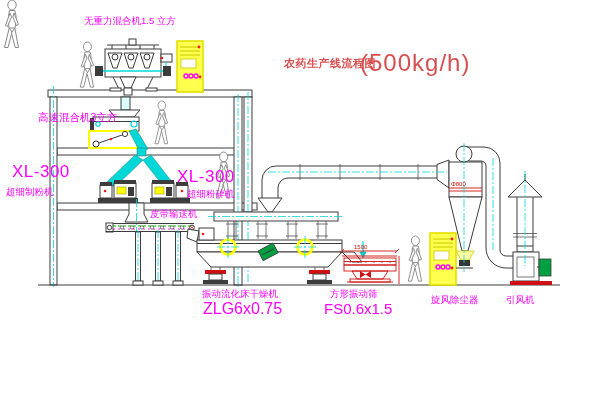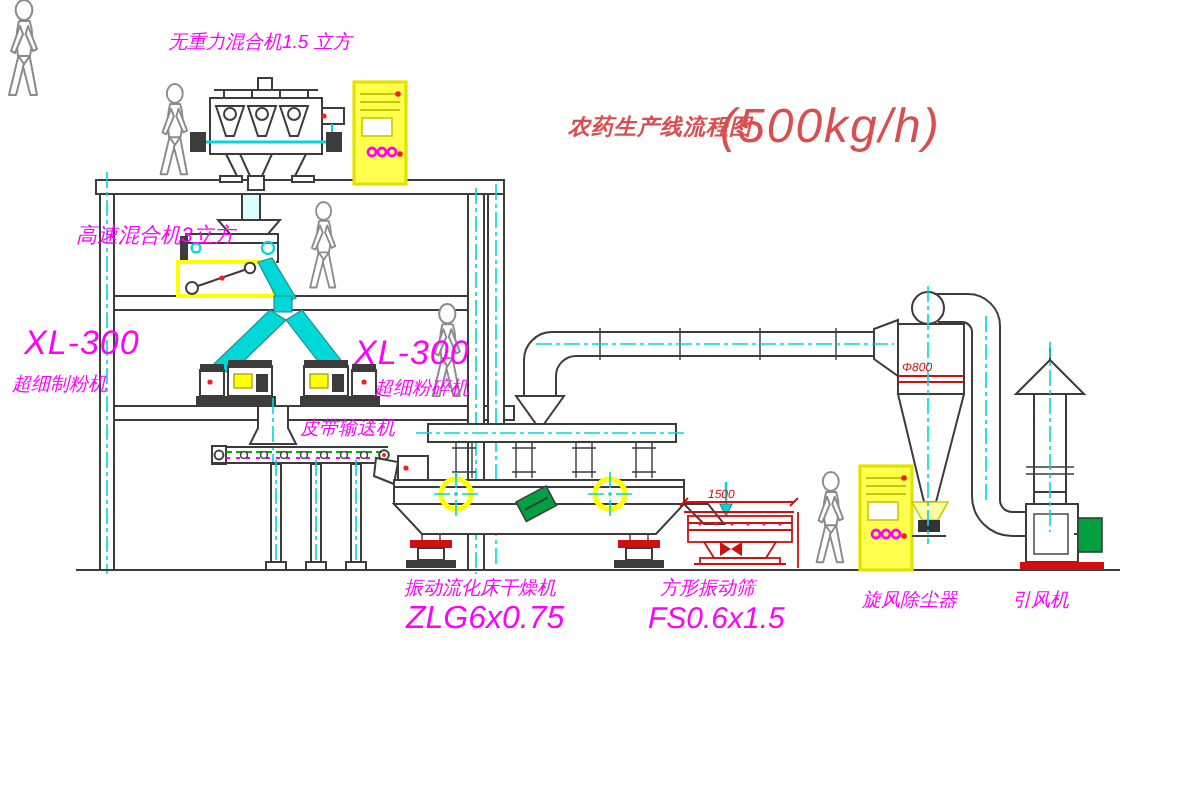--- a/index.html
+++ b/index.html
@@ -1,16 +1,16 @@
 <!DOCTYPE html>
 <html style="--line: #3c3c3c; --cyan: #00d8d8; --magenta: #ff00ff; --yellow: #ffff00; --red: #d01010; --green: #00a040; --gray: #8a8a8a; --titleRed: #d84f4f;"><head>
 <meta charset="utf-8">
 <style>
   html,body{margin:0;padding:0;background:#fff;}
-  #shot{position:relative;width:600px;height:403px;background:#ffffff;overflow:hidden;font-style:italic;}
+  #shot{position:relative;width:600px;height:403px;background:#ffffff;overflow:hidden;}
   svg{display:block;}
   text{font-family:"Liberation Sans","DejaVu Sans",sans-serif;}
   .ln{stroke:var(--line,#3c3c3c);fill:none;stroke-width:1;}
   .lnt{stroke:var(--line,#3c3c3c);fill:none;stroke-width:.7;}
   .lnf{stroke:var(--line,#3c3c3c);fill:#fff;stroke-width:1;}
   .blk{fill:var(--line,#3c3c3c);stroke:none;}
   .cy{stroke:var(--cyan,#00d8d8);fill:none;}
   .cyd{stroke:var(--cyan,#00d8d8);fill:none;stroke-width:.8;stroke-dasharray:8 2 2 2;}
   .cyf{fill:var(--cyan,#00d8d8);stroke:#1e8f8f;stroke-width:.6;}
   .yelbox{stroke:var(--yellow,#ffff00);fill:none;stroke-width:2;}

